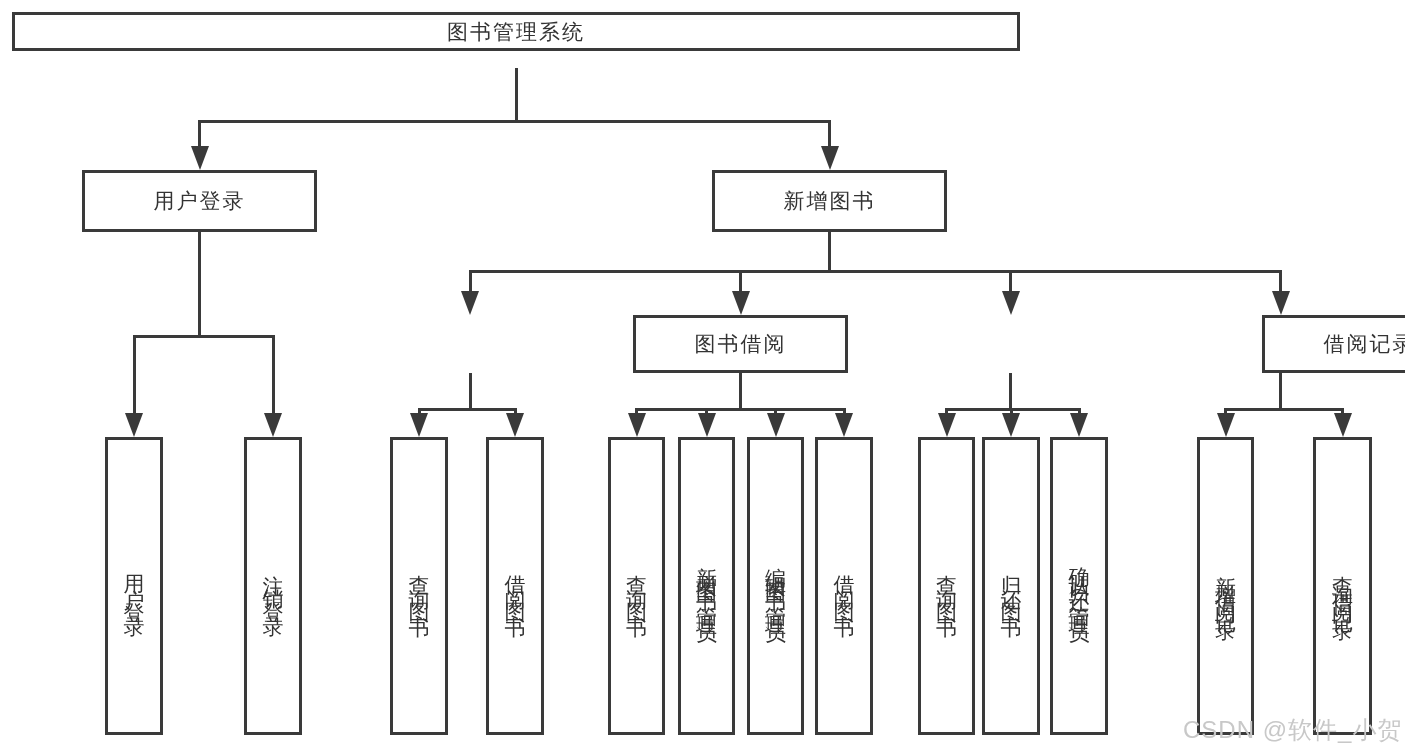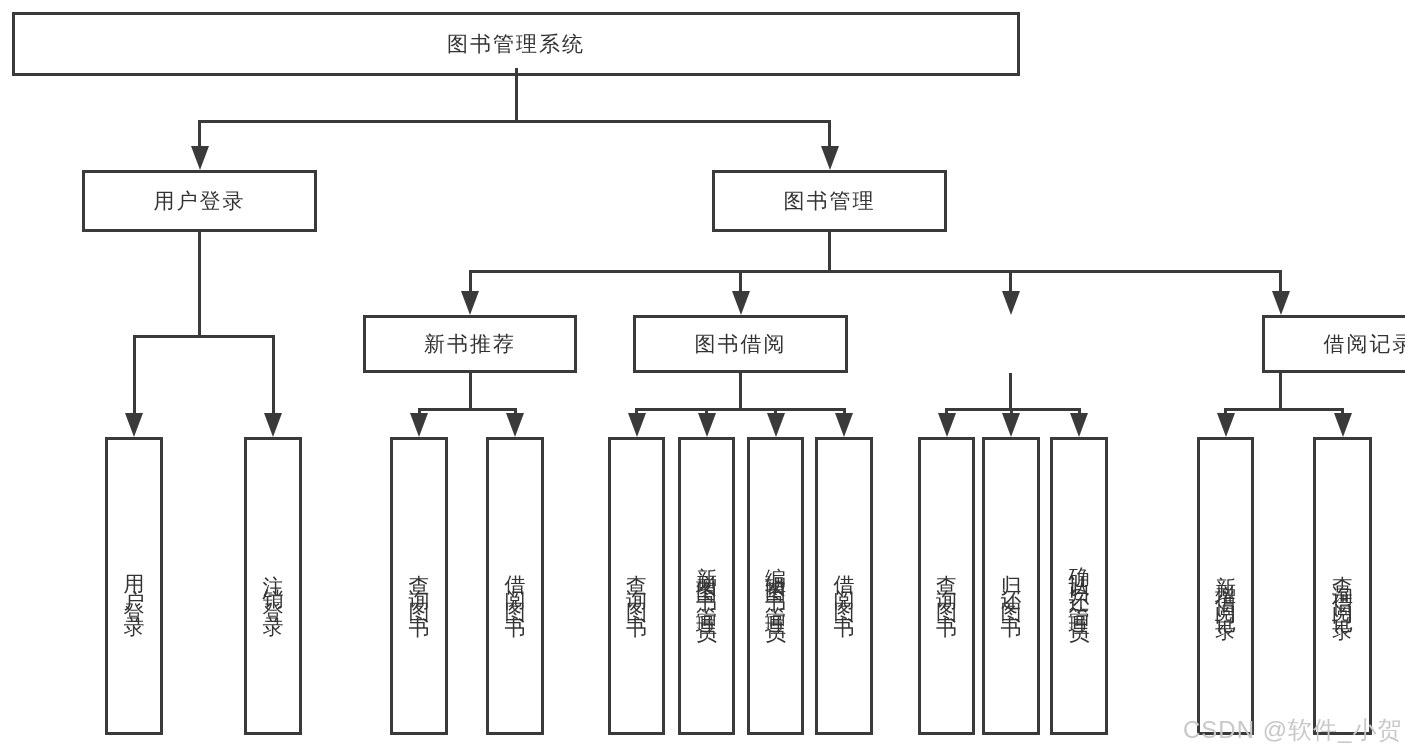--- a/index.html
+++ b/index.html
@@ -51,24 +51,23 @@
     letter-spacing: 1px;
     color: #c8c8c8;
     z-index: 5;
   }
 </style>
 </head>
 <body>
 
 <div id="stage">
   <div class="watermark" style="color: rgb(200, 200, 200);">CSDN @软件_小贺同学</div>
-<div class="node" style="left: 12px; top: 12px; width: 1008px; height: 64px; border-color: rgb(58, 58, 58); background: rgb(255, 255, 255); color: rgb(51, 51, 51);">图书管理系统</div>
+<div class="node" style="left: 12px; top: 12px; width: 1008px; height: 39px; border-color: rgb(58, 58, 58); background: rgb(255, 255, 255); color: rgb(51, 51, 51);">图书管理系统</div>
     <div class="node" style="left: 82px; top: 170px; width: 235px; height: 62px; border-color: rgb(58, 58, 58); background: rgb(255, 255, 255); color: rgb(51, 51, 51);">用户登录</div>
-    <div class="node" style="left: 712px; top: 170px; width: 235px; height: 62px; border-color: rgb(58, 58, 58); background: rgb(255, 255, 255); color: rgb(51, 51, 51);">图书管理</div>
-    <div class="node" style="left: 363px; top: 315px; width: 214px; height: 58px; border-color: rgb(58, 58, 58); background: rgb(255, 255, 255); color: rgb(51, 51, 51);">新书推荐</div>
+    <div class="node" style="left: 712px; top: 170px; width: 235px; height: 62px; border-color: rgb(58, 58, 58); background: rgb(255, 255, 255); color: rgb(51, 51, 51);">新增图书</div>
     <div class="node" style="left: 633px; top: 315px; width: 215px; height: 58px; border-color: rgb(58, 58, 58); background: rgb(255, 255, 255); color: rgb(51, 51, 51);">图书借阅</div>
     <div class="node" style="left: 1222px; top: 315px; width: 215px; height: 58px; border-color: rgb(58, 58, 58); background: rgb(255, 255, 255); color: rgb(51, 51, 51); margin-left: 40px;">借阅记录</div>
     <div class="node v sp-s" style="left: 105px; top: 437px; width: 58px; height: 298px; border-color: rgb(58, 58, 58); background: rgb(255, 255, 255); color: rgb(51, 51, 51);">用户登录</div>
     <div class="node v sp-s" style="left: 244px; top: 437px; width: 58px; height: 298px; border-color: rgb(58, 58, 58); background: rgb(255, 255, 255); color: rgb(51, 51, 51);">注销登录</div>
     <div class="node v sp-s" style="left: 390px; top: 437px; width: 58px; height: 298px; border-color: rgb(58, 58, 58); background: rgb(255, 255, 255); color: rgb(51, 51, 51);">查询图书</div>
     <div class="node v sp-s" style="left: 486px; top: 437px; width: 58px; height: 298px; border-color: rgb(58, 58, 58); background: rgb(255, 255, 255); color: rgb(51, 51, 51);">借阅图书</div>
     <div class="node v sp-s" style="left: 608px; top: 437px; width: 57px; height: 298px; border-color: rgb(58, 58, 58); background: rgb(255, 255, 255); color: rgb(51, 51, 51);">查询图书</div>
     <div class="node v sp-l" style="left: 678px; top: 437px; width: 57px; height: 298px; border-color: rgb(58, 58, 58); background: rgb(255, 255, 255); color: rgb(51, 51, 51);">新增图书（管理员）</div>
     <div class="node v sp-l" style="left: 747px; top: 437px; width: 57px; height: 298px; border-color: rgb(58, 58, 58); background: rgb(255, 255, 255); color: rgb(51, 51, 51);">编辑图书（管理员）</div>
     <div class="node v sp-s" style="left: 815px; top: 437px; width: 58px; height: 298px; border-color: rgb(58, 58, 58); background: rgb(255, 255, 255); color: rgb(51, 51, 51);">借阅图书</div>

